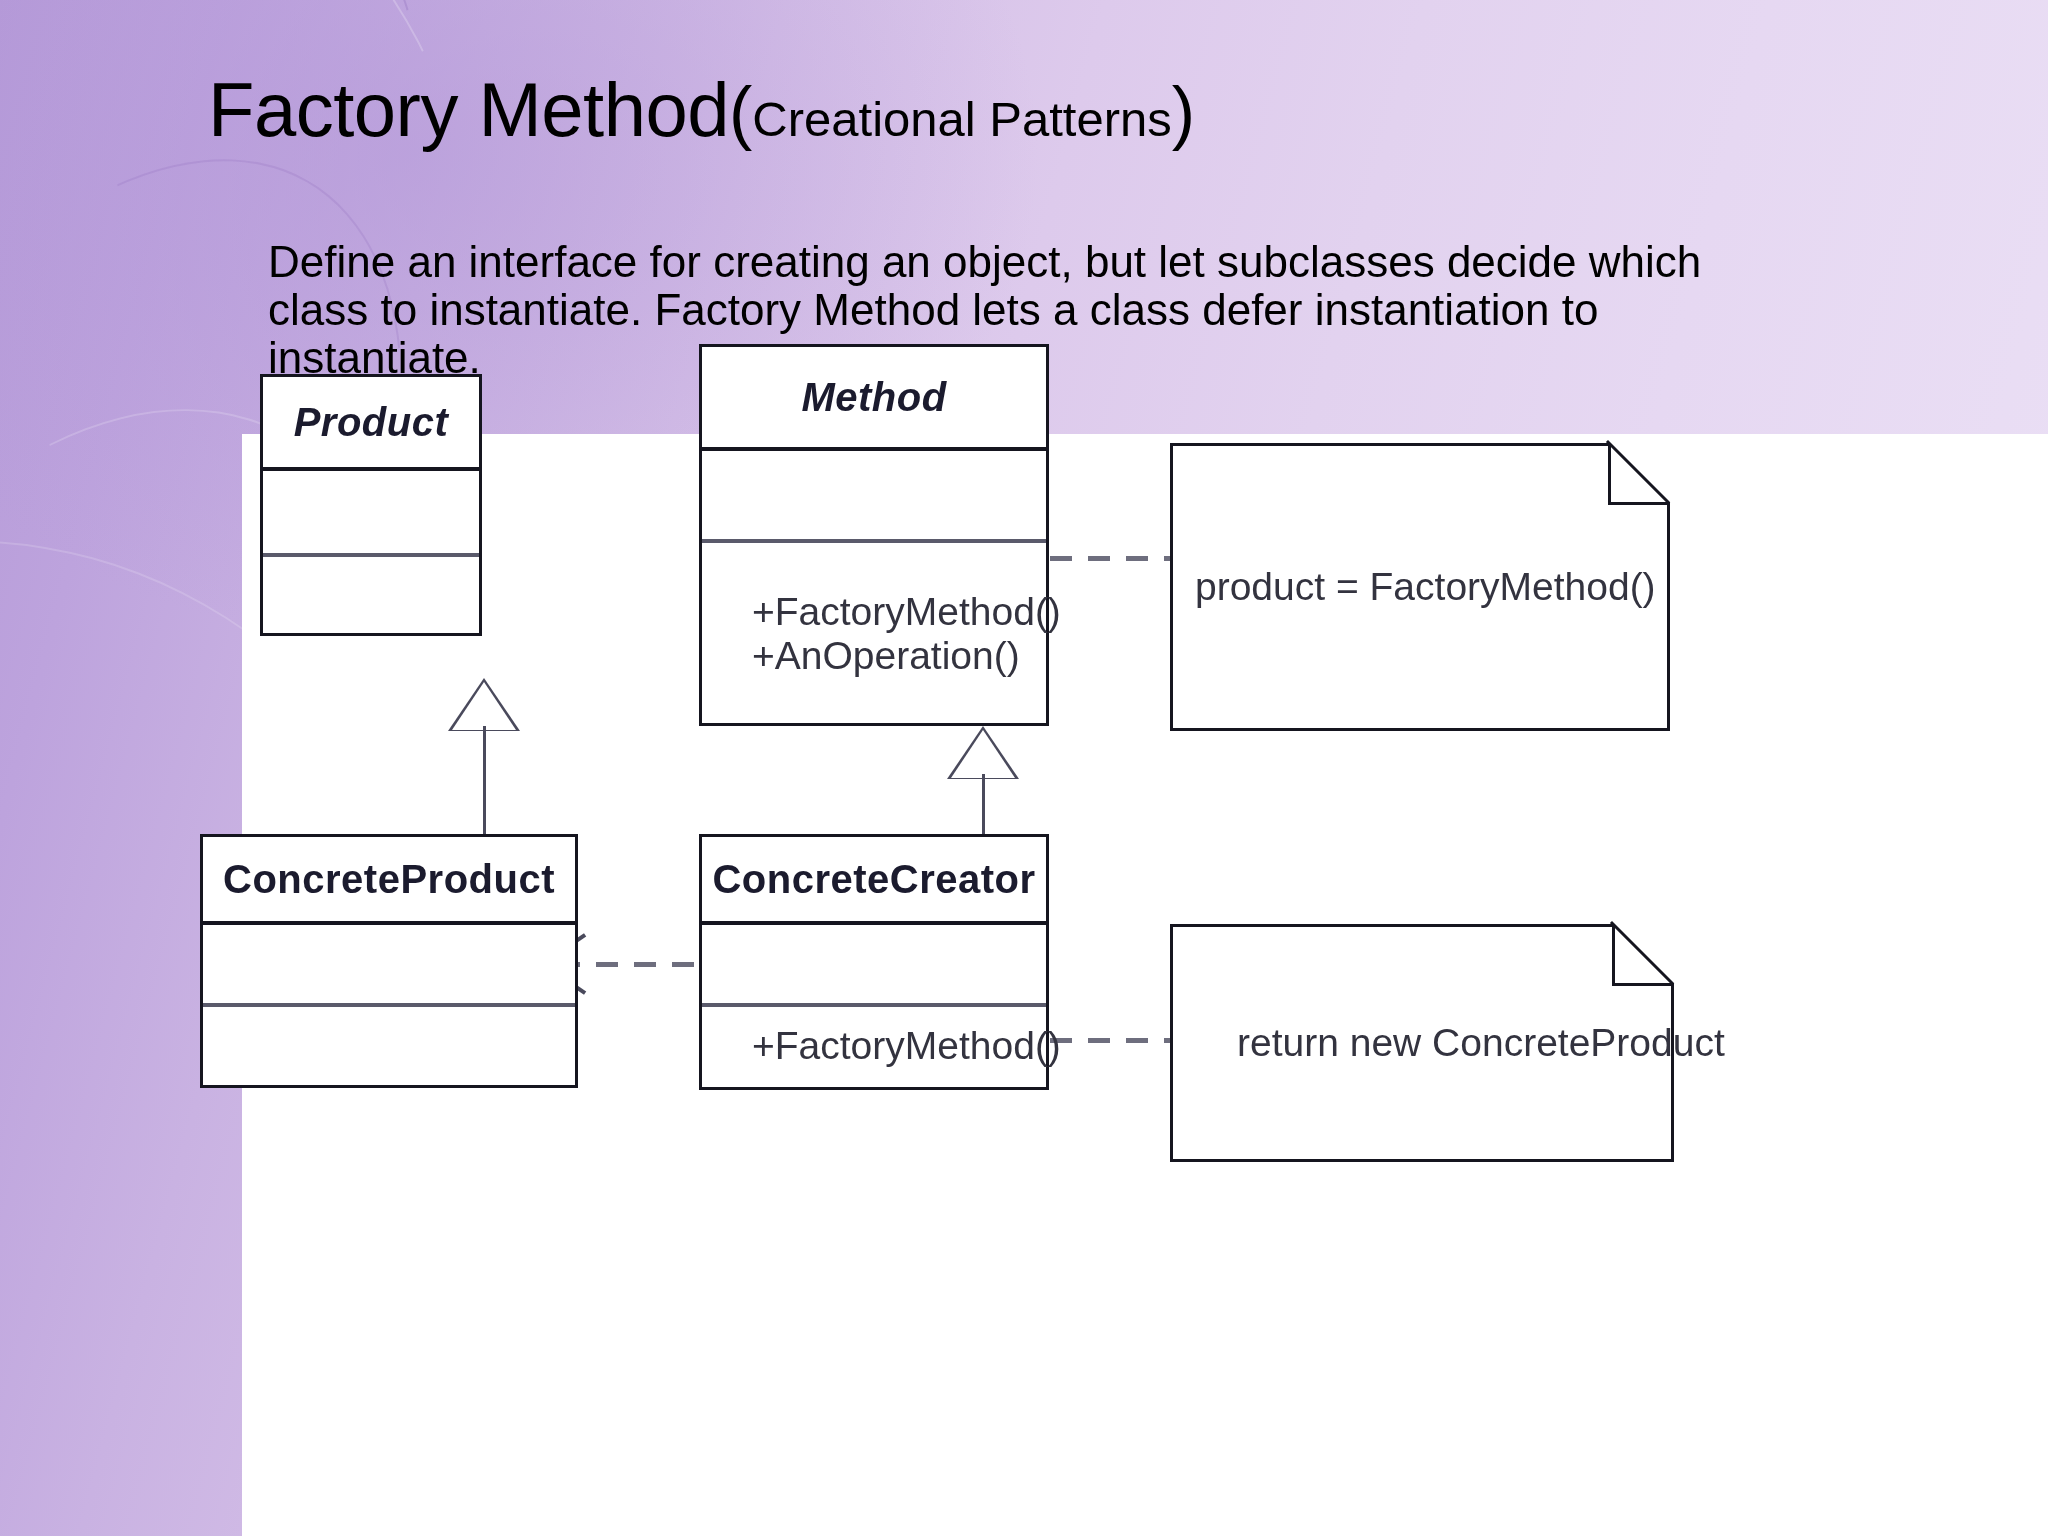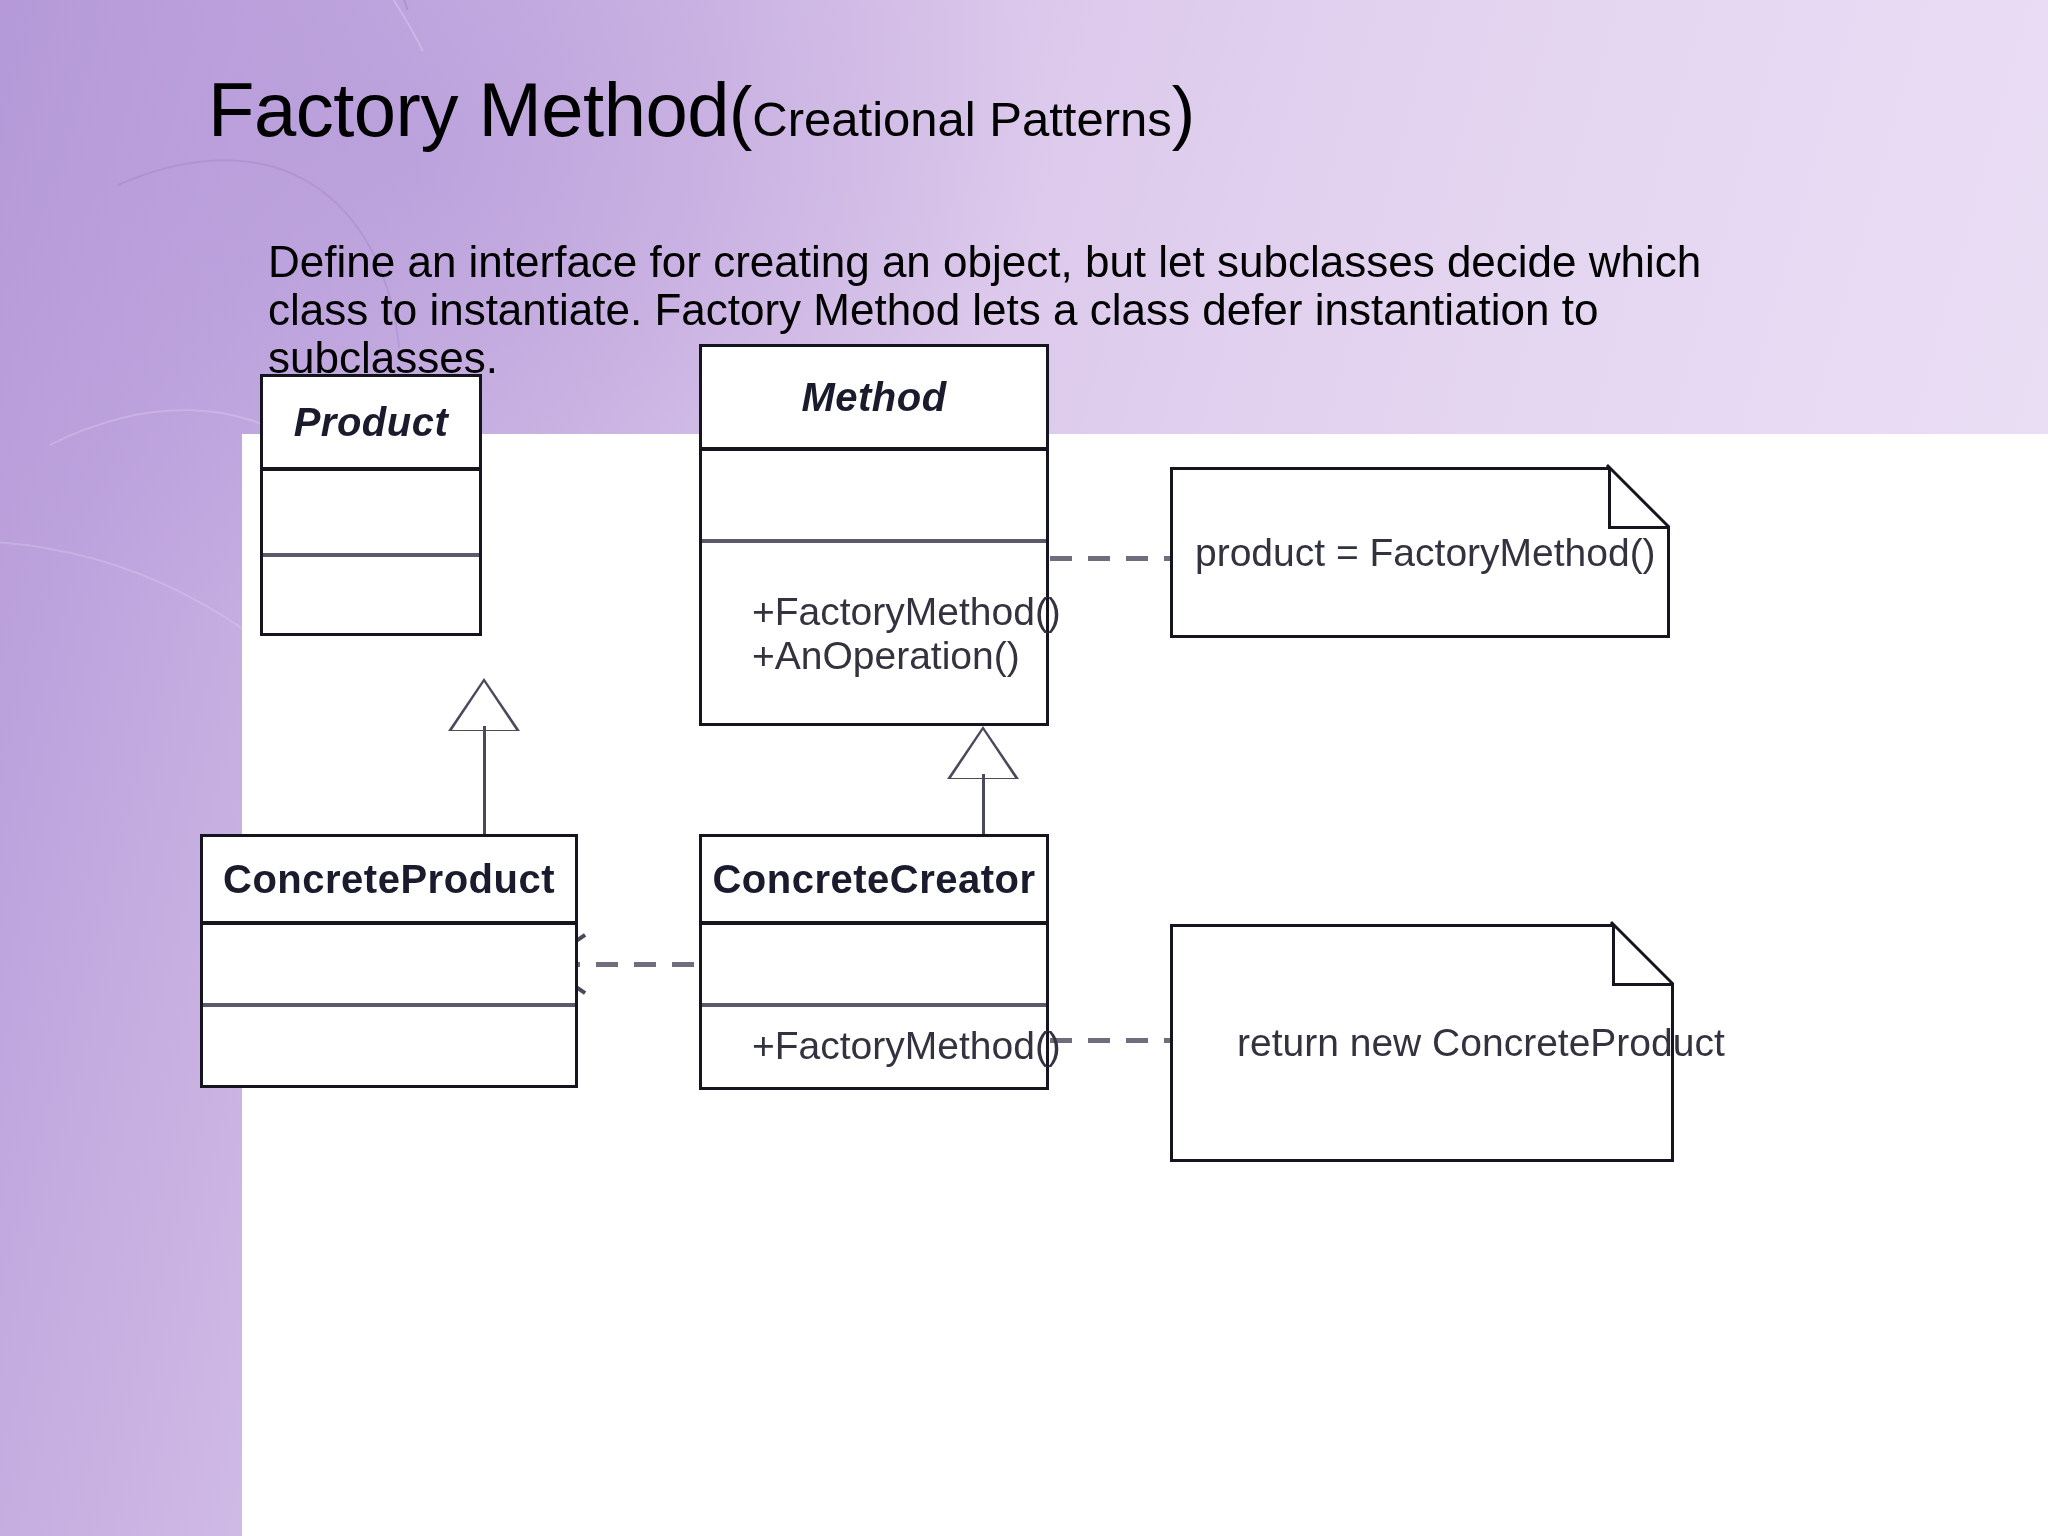--- a/index.html
+++ b/index.html
@@ -222,21 +222,21 @@
   <div class="swirl s3"></div>
   <div class="swirl s4"></div>
 
   <div id="title">
     <span class="main">Factory Method</span><span class="paren">(</span><span class="sub">Creational Patterns</span><span class="paren">)</span>
   </div>
 
   <div id="body-text">
     <span class="ln">Define an interface for creating an object, but let subclasses decide which</span>
     <span class="ln">class to instantiate. Factory Method lets a class defer instantiation to</span>
-    <span class="ln">subclasses.</span>
+    <span class="ln">instantiate.</span>
   </div>
 
   <div id="diagram">
 
     <div class="vline" style="left:241px; top:298px; height:160px;"></div>
     <div class="tri-outline" style="left:206px; top:244px;"></div>
     <div class="tri" style="left:210px; top:248px;"></div>
     <div class="vline" style="left:241px; top:292px; height:108px;"></div>
 
     <div class="tri-outline" style="left:705px; top:292px;"></div>
@@ -262,21 +262,21 @@
       <div class="sec title-sec" style="height:104px;">
         <span class="cls-name abstract">Method</span>
       </div>
       <div class="sec attr-sec" style="height:92px;"></div>
       <div class="sec ops-sec" style="height:178px; padding-top:4px;">
         <span class="op">+FactoryMethod()</span>
         <span class="op">+AnOperation()</span>
       </div>
     </div>
 
-    <div class="uml-note" style="left:928px; top:9px; width:500px; height:171px;margin-top:24px;">
+    <div class="uml-note" style="left:928px; top:9px; width:500px; height:288px;">
       <span class="note-text">product = FactoryMethod()</span>
       <div class="fold"></div>
     </div>
 
     <div class="uml-class" style="left:-42px; top:400px; width:378px; height:254px;">
       <div class="sec title-sec" style="height:88px;">
         <span class="cls-name">ConcreteProduct</span>
       </div>
       <div class="sec attr-sec" style="height:82px;"></div>
       <div class="sec ops-sec" style="height:76px;"></div>

